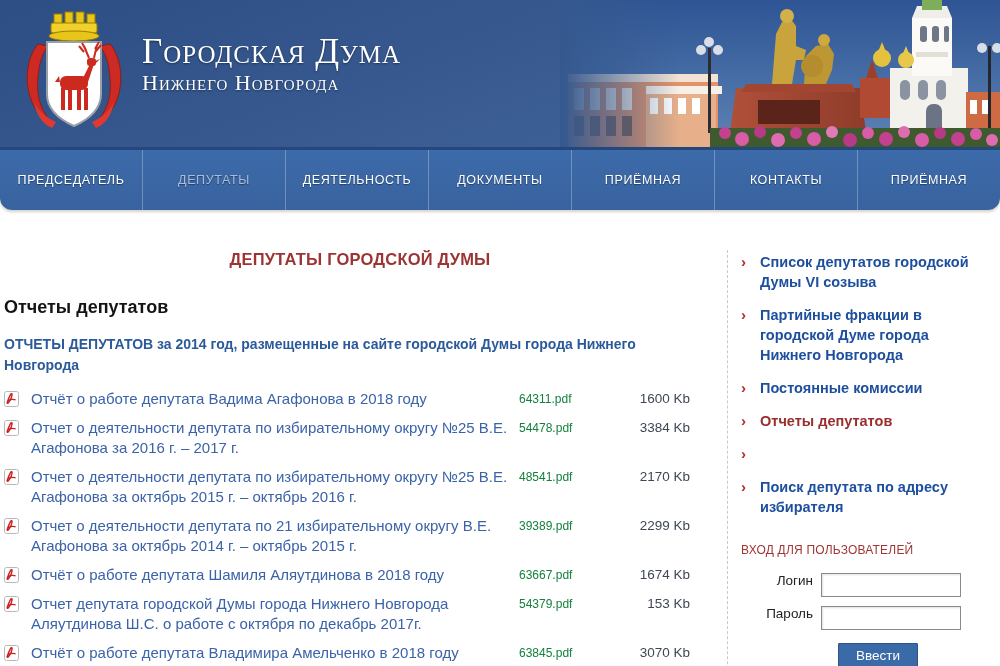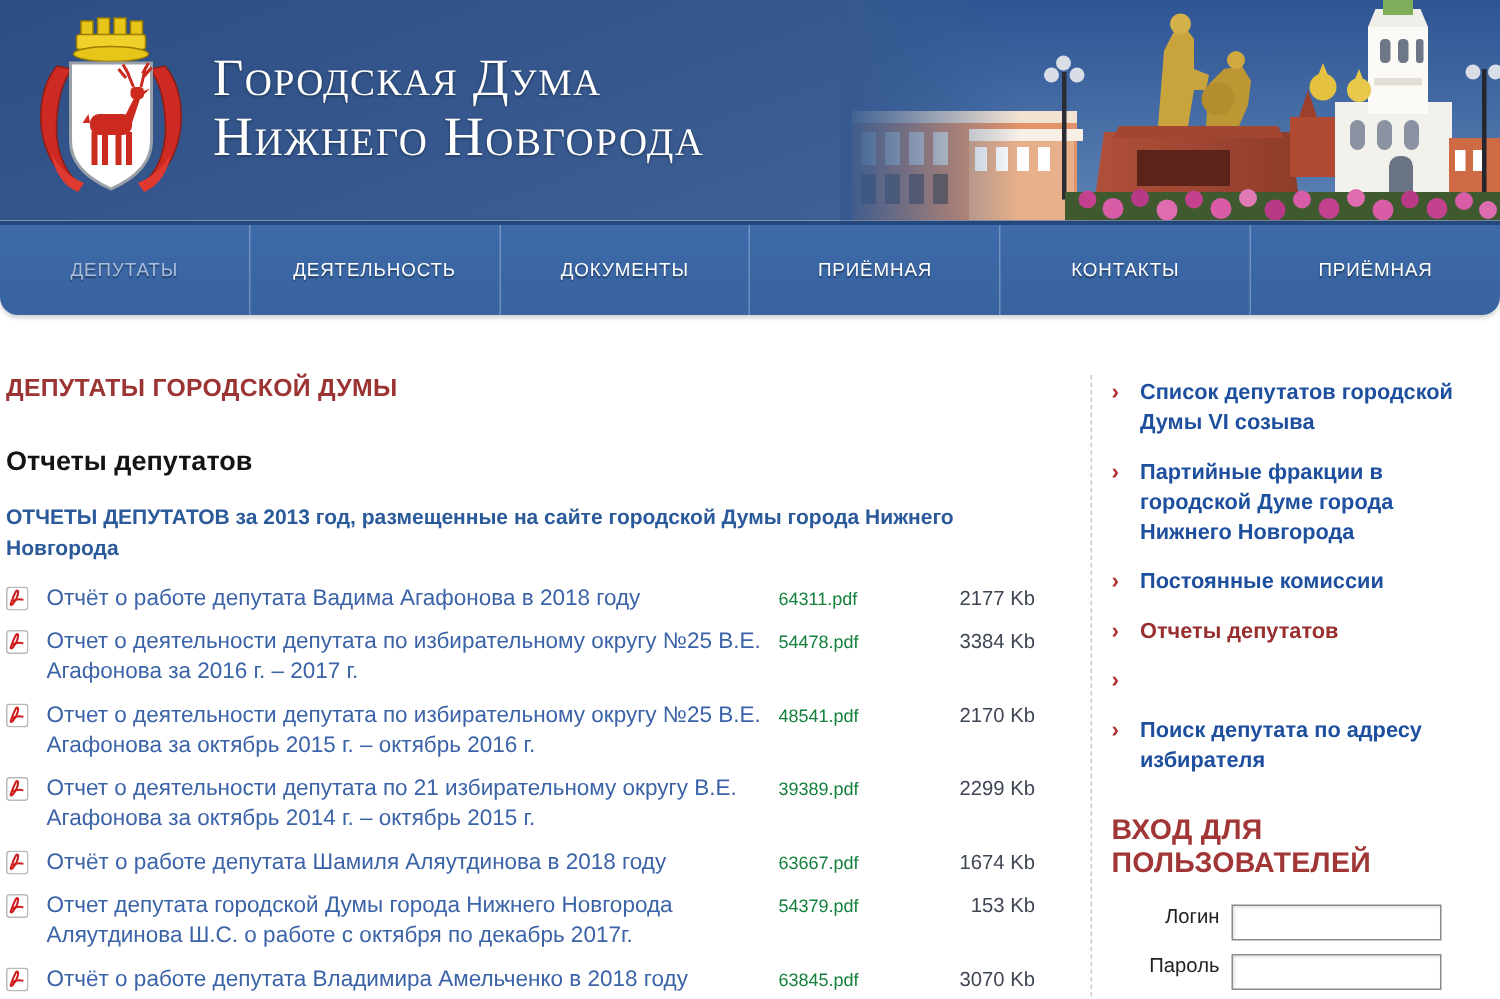--- a/index.html
+++ b/index.html
@@ -8,61 +8,61 @@
 
   
   .header { position:relative; height:147px;
     background:linear-gradient(160deg,#2c4e84 0%,#37598f 45%,#45699f 100%); overflow:hidden; }
   .header-photo { position:absolute; top:0; right:0; width:440px; height:147px; }
   .logo-wrap { position:absolute; left:24px; top:6px; width:100px; height:134px; cursor:pointer; }
   .site-title { position:absolute; left:142px; top:32px; color:#fff;
     font-family:Liberation Serif, serif; font-variant:small-caps;
     text-shadow:0 1px 2px rgba(0,0,0,.45); line-height:1.12; }
   .site-title .l1 { font-size:35px; letter-spacing:1px; }
-  .site-title .l2 { font-size:37px; letter-spacing:1px; }
+  .site-title .l2 { font-size:22px; letter-spacing:1px; }
 
   
   .nav { height:63px; background:linear-gradient(180deg,#3d6aa9 0%,#38639f 100%);
     border-top:3px solid #24477c; border-radius:0 0 12px 12px; display:flex;
     box-shadow:0 2px 3px rgba(0,0,0,.18); position:relative; z-index:2; }
   .nav-item { flex:1; display:flex; align-items:center; justify-content:center;
     color:#fff; font-size:12.5px; letter-spacing:.6px; cursor:pointer;
     border-left:1px solid rgba(255,255,255,.28); text-shadow:0 1px 1px rgba(0,0,0,.4); }
   .nav-item:first-child { border-left:none; }
   .nav-item.active { color:#a9bddb; }
 
   
   .content { position:relative; padding:40px 0 0 4px; height:456px; }
   .main-col { width:712px; }
   .divider-v { position:absolute; left:727px; top:40px; height:640px;
     border-left:1px dashed #c9c9c9; }
   .sidebar { position:absolute; left:741px; top:42px; width:252px; }
 
   
-  .page-title { color:#9c3434; font-size:16.5px; font-weight:600; letter-spacing:.2px; margin-bottom:28px; }
+  .page-title { color:#9c3434; font-size:16.5px; font-weight:600; letter-spacing:.2px; margin-bottom:28px;text-align:center; }
   .section-title { color:#141414; font-size:18px; font-weight:700; margin-bottom:16px; }
   .subsection-title { color:#2b5a9b; font-size:14px; font-weight:700; line-height:21px;
     max-width:690px; margin-bottom:13px; }
 
   .report-row { display:grid; grid-template-columns:19px 480px 97px 66px;
     column-gap:8px; margin-bottom:9px; }
   .pdf-icon { width:15px; height:16px; margin-top:2px; }
   .report-title { color:#3b63a8; font-size:15px; line-height:20px; cursor:pointer; }
   .report-file { color:#15803d; font-size:12px; line-height:20px; text-align:left; cursor:pointer; }
   .report-size { color:#3f4654; font-size:13.5px; line-height:20px; text-align:right; }
 
   
   .side-link { display:flex; margin-bottom:13px; cursor:pointer; }
   .side-bullet { color:#b03030; font-weight:700; font-size:15px; line-height:20px;
     width:19px; flex:0 0 19px; }
   .side-label { color:#1d4f9e; font-weight:700; font-size:14.5px; line-height:20px; }
   .side-link.active .side-label { color:#992e2e; }
 
   .login-box { margin-top:26px; }
-  .login-title { color:#a13636; font-size:19px; font-weight:700; letter-spacing:.2px; margin-bottom:16px; }
+  .login-title { color:#a13636; font-size:12px; font-weight:400; letter-spacing:.2px; margin-bottom:16px; }
   .login-row { display:flex; align-items:flex-start; margin-bottom:9px; }
   .login-row label { width:72px; text-align:right; margin-right:8px;
     color:#222; font-size:13.5px; }
   .login-row input { width:140px; height:24px; border:1px solid #8a8a8a;
     background:#fff; padding:2px 4px; font-size:13px;
     box-shadow:inset 1px 1px 2px rgba(0,0,0,.12); }
   .login-btn { margin-left:97px; margin-top:4px; background:#3a6aa8; color:#fff;
     border:1px solid #2d5488; font-size:13.5px; padding:4px 17px; cursor:pointer; border-radius:1px; }
 </style>
 </head>
@@ -204,46 +204,47 @@
     </svg>
   </div>
 
   <div class="site-title">
     <div class="l1">Городская Дума</div>
     <div class="l2">Нижнего Новгорода</div>
   </div>
 </div>
 
 <div class="nav">
+  <div class="nav-item">ПРЕДСЕДАТЕЛЬ</div>
   <div class="nav-item active">ДЕПУТАТЫ</div>
   <div class="nav-item">ДЕЯТЕЛЬНОСТЬ</div>
   <div class="nav-item">ДОКУМЕНТЫ</div>
   <div class="nav-item">ПРИЁМНАЯ</div>
   <div class="nav-item">КОНТАКТЫ</div>
   <div class="nav-item">ПРИЁМНАЯ</div>
 </div>
 
 <div class="content">
   <div class="divider-v"></div>
 
   <div class="main-col">
     <div class="page-title">ДЕПУТАТЫ ГОРОДСКОЙ ДУМЫ</div>
     <div class="section-title">Отчеты депутатов</div>
-    <div class="subsection-title">ОТЧЕТЫ ДЕПУТАТОВ за 2013 год, размещенные на сайте городской Думы города Нижнего Новгорода</div>
+    <div class="subsection-title">ОТЧЕТЫ ДЕПУТАТОВ за 2014 год, размещенные на сайте городской Думы города Нижнего Новгорода</div>
 
     <div id="reports">
         <div class="report-row">
           <svg class="pdf-icon" viewBox="0 0 15 16">
             <rect x="0.5" y="0.5" width="14" height="15" rx="2" fill="#fff" stroke="#b9b9b9"></rect>
             <path d="M3.2,11.5 C4.2,8.5 5.6,5.2 6.6,3.4 C7.2,2.4 8.2,2.6 8.1,3.8 C8,5.8 6.4,9.3 4.6,11.6 C3.8,12.6 2.9,12.4 3.2,11.5 Z" fill="none" stroke="#cc1f1f" stroke-width="1.4"></path>
             <path d="M4,9.8 C6.2,8.6 9.6,8.2 11.6,8.9" fill="none" stroke="#cc1f1f" stroke-width="1.3"></path>
           </svg>
           <div class="report-title">Отчёт о работе депутата Вадима Агафонова в 2018 году</div>
           <div class="report-file">64311.pdf</div>
-          <div class="report-size">2177 Kb</div>
+          <div class="report-size">1600 Kb</div>
         </div>
         <div class="report-row">
           <svg class="pdf-icon" viewBox="0 0 15 16">
             <rect x="0.5" y="0.5" width="14" height="15" rx="2" fill="#fff" stroke="#b9b9b9"></rect>
             <path d="M3.2,11.5 C4.2,8.5 5.6,5.2 6.6,3.4 C7.2,2.4 8.2,2.6 8.1,3.8 C8,5.8 6.4,9.3 4.6,11.6 C3.8,12.6 2.9,12.4 3.2,11.5 Z" fill="none" stroke="#cc1f1f" stroke-width="1.4"></path>
             <path d="M4,9.8 C6.2,8.6 9.6,8.2 11.6,8.9" fill="none" stroke="#cc1f1f" stroke-width="1.3"></path>
           </svg>
           <div class="report-title">Отчет о деятельности депутата по избирательному округу №25 В.Е. Агафонова за 2016 г. – 2017 г.</div>
           <div class="report-file">54478.pdf</div>
           <div class="report-size">3384 Kb</div>

